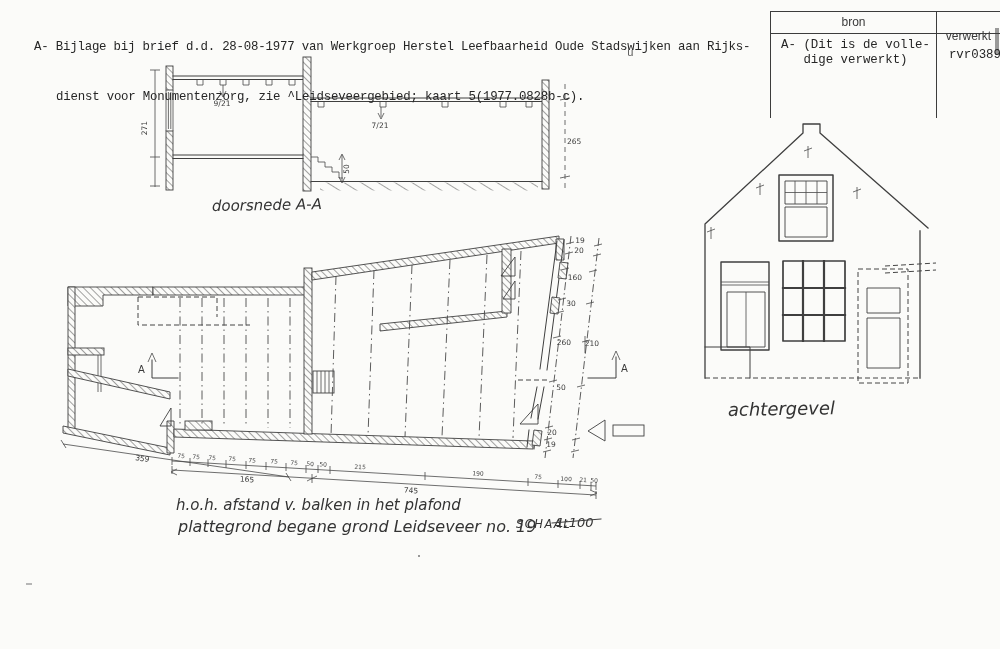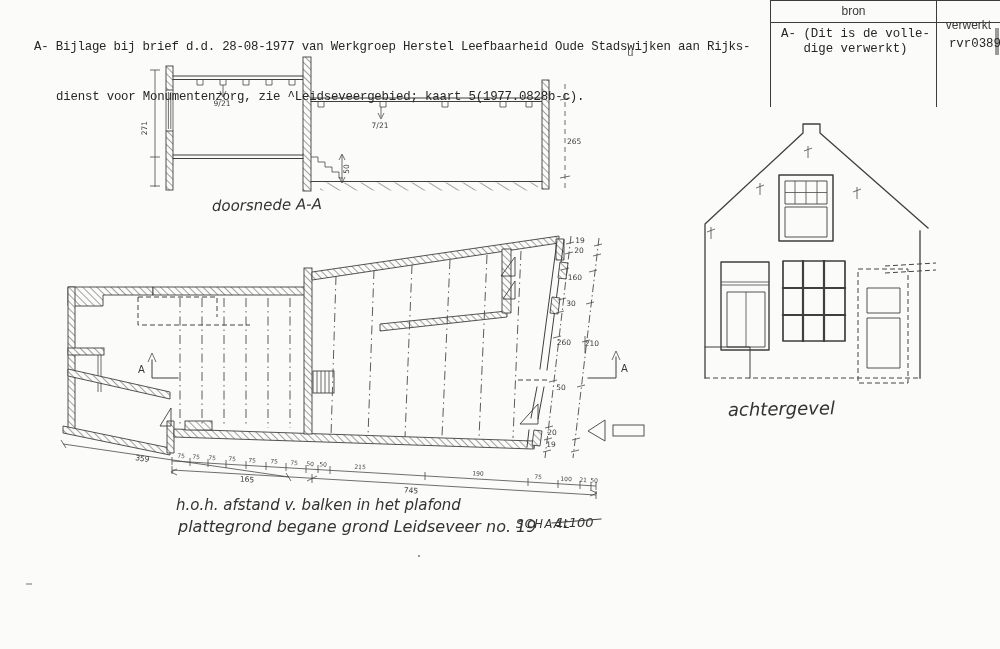--- a/index.html
+++ b/index.html
@@ -9,21 +9,21 @@
 
   
   .typeblock { position:absolute; left:34px; top:6px;
     font-family:"Liberation Mono","DejaVu Sans Mono",monospace;
     font-size:12.4px; line-height:16.5px; color:#262626; letter-spacing:-0.2px; white-space:pre; }
   .typeblock .indent { padding-left:22px; }
   .stray { position:absolute; left:627px; top:47px;
     font-family:"Liberation Mono","DejaVu Sans Mono",monospace; font-size:11px; color:#5a5a5a; }
 
   
-  .logtable { position:absolute; left:770px; top:0; width:230px; height:106px;
+  .logtable { position:absolute; left:770px; top:11px; width:230px; height:106px;
     border-left:1.4px solid #3c3c3c; border-top:1.4px solid #3c3c3c;
     font-family:"Liberation Mono","DejaVu Sans Mono",monospace; font-size:12.4px; color:#262626; }
   .lt-divider { position:absolute; left:165px; top:0; bottom:0; border-left:1.4px solid #3c3c3c; }
   .lt-header { display:flex; height:21px; border-bottom:1.3px solid #3c3c3c;
     font-family:"Liberation Sans","DejaVu Sans",sans-serif; font-size:12px; color:#3a3a3a; }
   .lt-c1 { width:165px; text-align:center; padding-top:3px; box-sizing:border-box; }
   .lt-c2 { flex:1; text-align:center; padding-top:17px; box-sizing:border-box; }
   .lt-body { display:flex; }
   .lt-bron { text-align:center; padding:4px 0 0 5px; line-height:14.5px; }
   .lt-verwerkt { text-align:right; padding-top:14px; padding-left:14px; }

